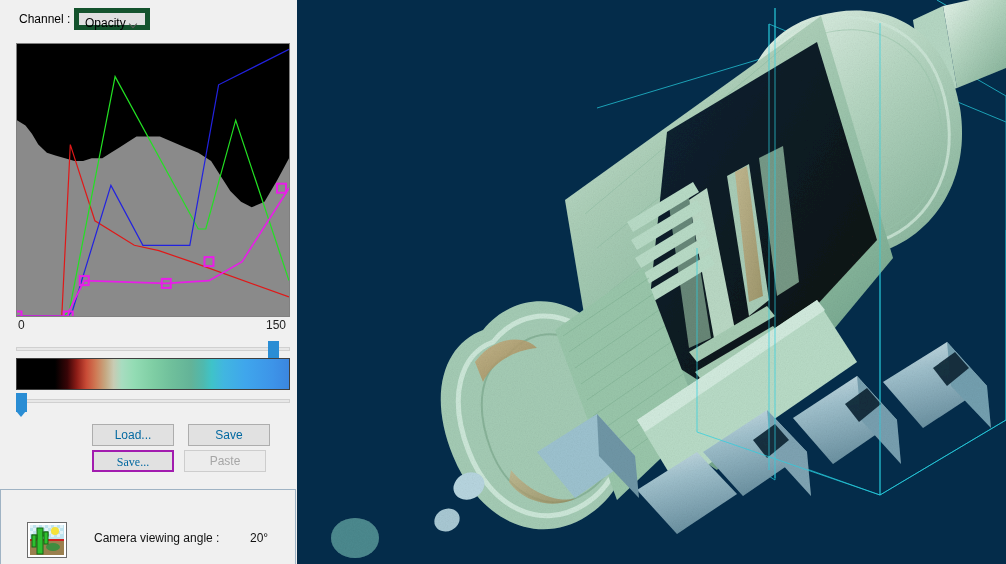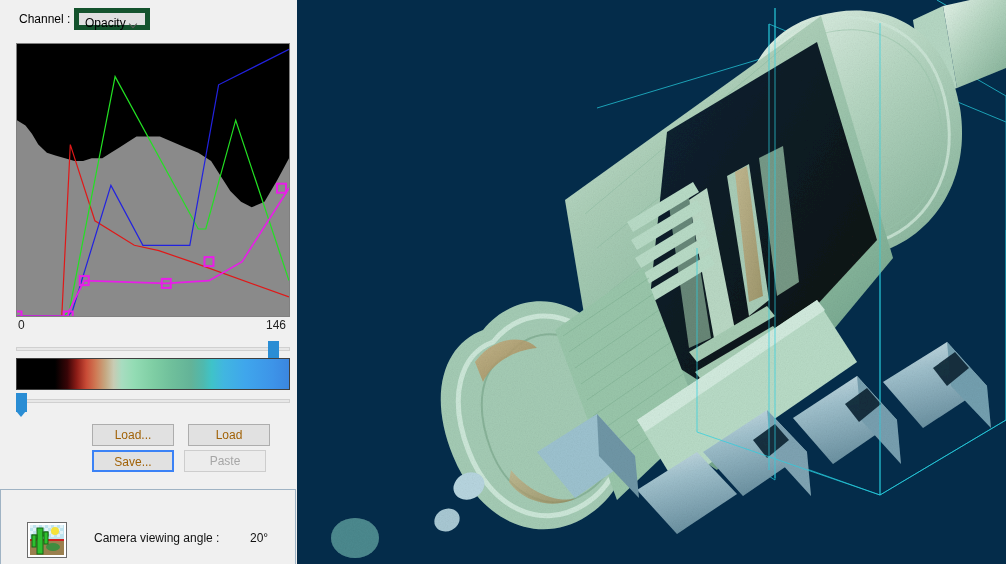--- a/index.html
+++ b/index.html
@@ -153,29 +153,30 @@
 
   
   .btn {
     position: absolute;
     width: 82px; height: 22px;
     background: #e1e1e1;
     border: 1px solid #adadad;
     box-sizing: border-box;
     font-family: "Liberation Sans", sans-serif;
     font-size: 12px;
-    color: #a16207;
+    color: #0369a1;
     text-align: center;
     line-height: 20px;
     cursor: default;
     padding: 0;
   }
   .btn.focused {
-    border: 2px solid #3b82f6;
+    border: 2px solid #a21caf;
     background: #e1e1e1;
+    font-family: Liberation Serif, serif;
   }
   .btn.disabled {
     color: #a6a6a6;
     background: #ececec;
     border-color: #cdcdcd;
   }
   #btn-load { left: 92px; top: 424px; }
   #btn-save { left: 92px; top: 450px; }
   #btn-copy { left: 188px; top: 424px; }
   #btn-paste { left: 184px; top: 450px; }
@@ -276,33 +277,33 @@
             <rect x="46.7" y="267.5" width="9" height="9" fill="none" stroke="#e81ee8" stroke-width="2"></rect>
             <rect x="62.7" y="232.1" width="9" height="9" fill="none" stroke="#e81ee8" stroke-width="2"></rect>
             <rect x="144.8" y="234.9" width="9" height="9" fill="none" stroke="#e81ee8" stroke-width="2"></rect>
             <rect x="187.5" y="213.1" width="9" height="9" fill="none" stroke="#e81ee8" stroke-width="2"></rect>
             <rect x="260.0" y="139.7" width="9" height="9" fill="none" stroke="#e81ee8" stroke-width="2"></rect>
           </g>
       </svg>
     </div>
 
     <span id="axis-min">0</span>
-    <span id="axis-max">146</span>
+    <span id="axis-max">150</span>
 
     <div id="top-slider-track" class="range-track"></div>
     <div id="top-slider-thumb" class="range-thumb" style="left: 268.48px;"></div>
 
     <div id="colormap-bar"></div>
 
     <div id="bottom-slider-track" class="range-track"></div>
     <div id="bottom-slider-thumb" class="range-thumb" style="left: 16px;"></div>
 
     <button id="btn-load" class="btn">Load...</button>
     <button id="btn-save" class="btn focused">Save...</button>
-    <button id="btn-copy" class="btn">Load</button>
+    <button id="btn-copy" class="btn">Save</button>
     <button id="btn-paste" class="btn disabled">Paste</button>
   </div>
 
   <div id="view-options">
     <div id="vo-body">
       <div id="vo-icon">
         <svg width="38" height="34" viewBox="0 0 38 34">
           <rect x="0" y="0" width="38" height="34" fill="#ffffff"></rect>
           <rect x="2" y="2" width="34" height="14" fill="#bfe4ef"></rect>
           <g fill="#ffffff" opacity="0.55">

